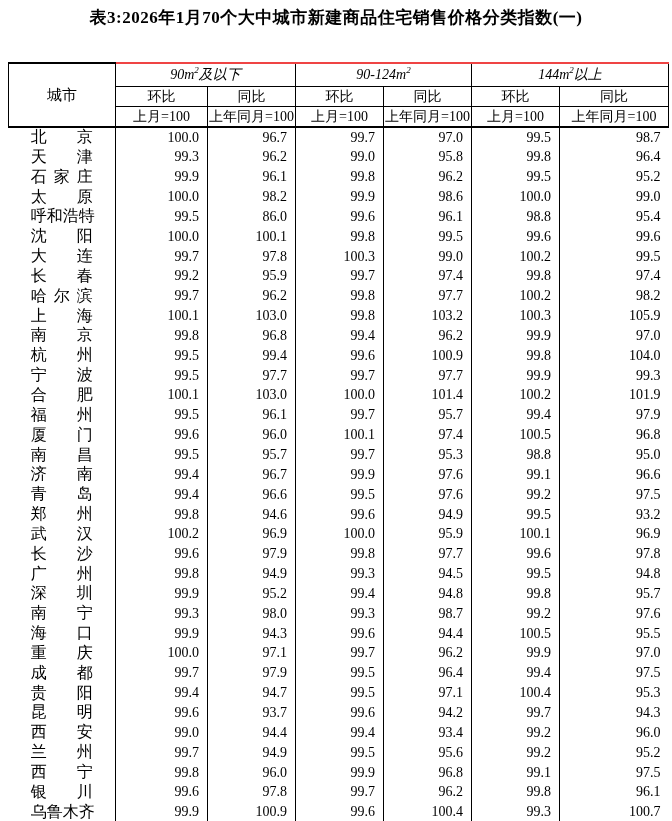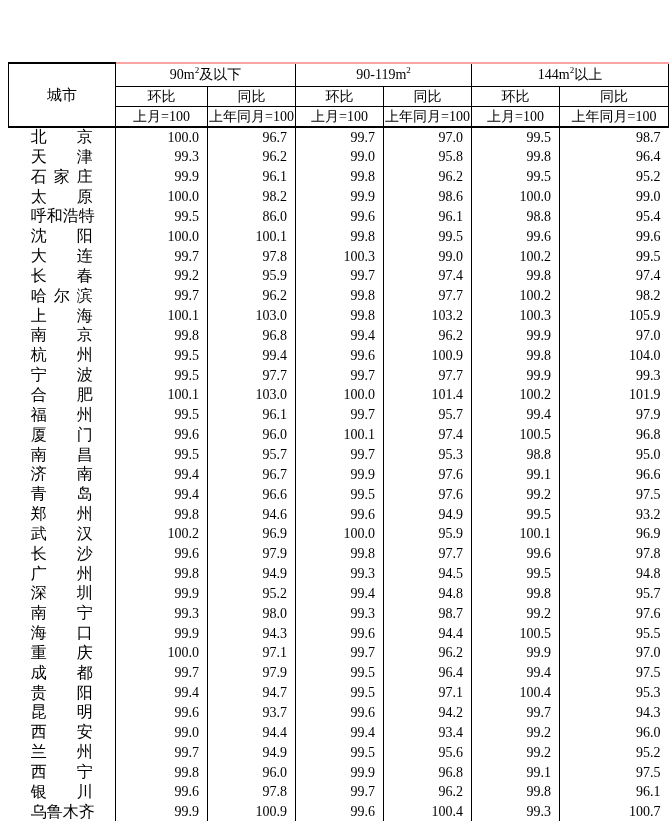--- a/index.html
+++ b/index.html
@@ -44,23 +44,24 @@
   th.corner {
     font-size: 15px;
     border-top: 2px solid #000;
     border-bottom: 2px solid #000;
     border-left: 1px solid #000;
     border-right: 1px solid #000;
   }
   th.group {
     font-size: 14px;
     height: 22px;
-    border-top: 2px solid #fca5a5;
+    border-top: 2px solid #ef4444;
     border-left: 1px solid #000;
     border-bottom: 1px solid #000;
+    font-style: italic;
   }
   th.metric {
     font-size: 14px;
     height: 19px;
     border-left: 1px solid #000;
     border-bottom: 1px solid #000;
   }
   th.base {
     font-size: 14px;
     height: 19px;
@@ -100,36 +101,37 @@
     text-align-last: justify;
     text-justify: inter-character;
     font-size: 16px;
     white-space: nowrap;
   }
 </style>
 </head>
 <body>
 
 <div class="page">
+  <div class="title">表3:2026年1月70个大中城市新建商品住宅销售价格分类指数(一)</div>
 
   <table class="price-table">
     <colgroup>
       <col style="width:107px">
       <col style="width:92px">
       <col style="width:88px">
       <col style="width:88px">
       <col style="width:88px">
       <col style="width:88px">
       <col style="width:109px">
     </colgroup>
     <thead>
         <tr>
           <th class="corner" rowspan="3">城市</th>
           <th class="group" colspan="2"><span>90m</span><sup class="sq">2</sup><span>及以下</span></th>
-          <th class="group" colspan="2"><span>90-119m</span><sup class="sq">2</sup><span></span></th>
+          <th class="group" colspan="2"><span>90-124m</span><sup class="sq">2</sup><span></span></th>
           <th class="group hdr-right" colspan="2"><span>144m</span><sup class="sq">2</sup><span>以上</span></th>
         </tr>
         <tr>
           <th class="metric">环比</th>
           <th class="metric">同比</th>
           <th class="metric">环比</th>
           <th class="metric">同比</th>
           <th class="metric">环比</th>
           <th class="metric hdr-right">同比</th>
         </tr>

